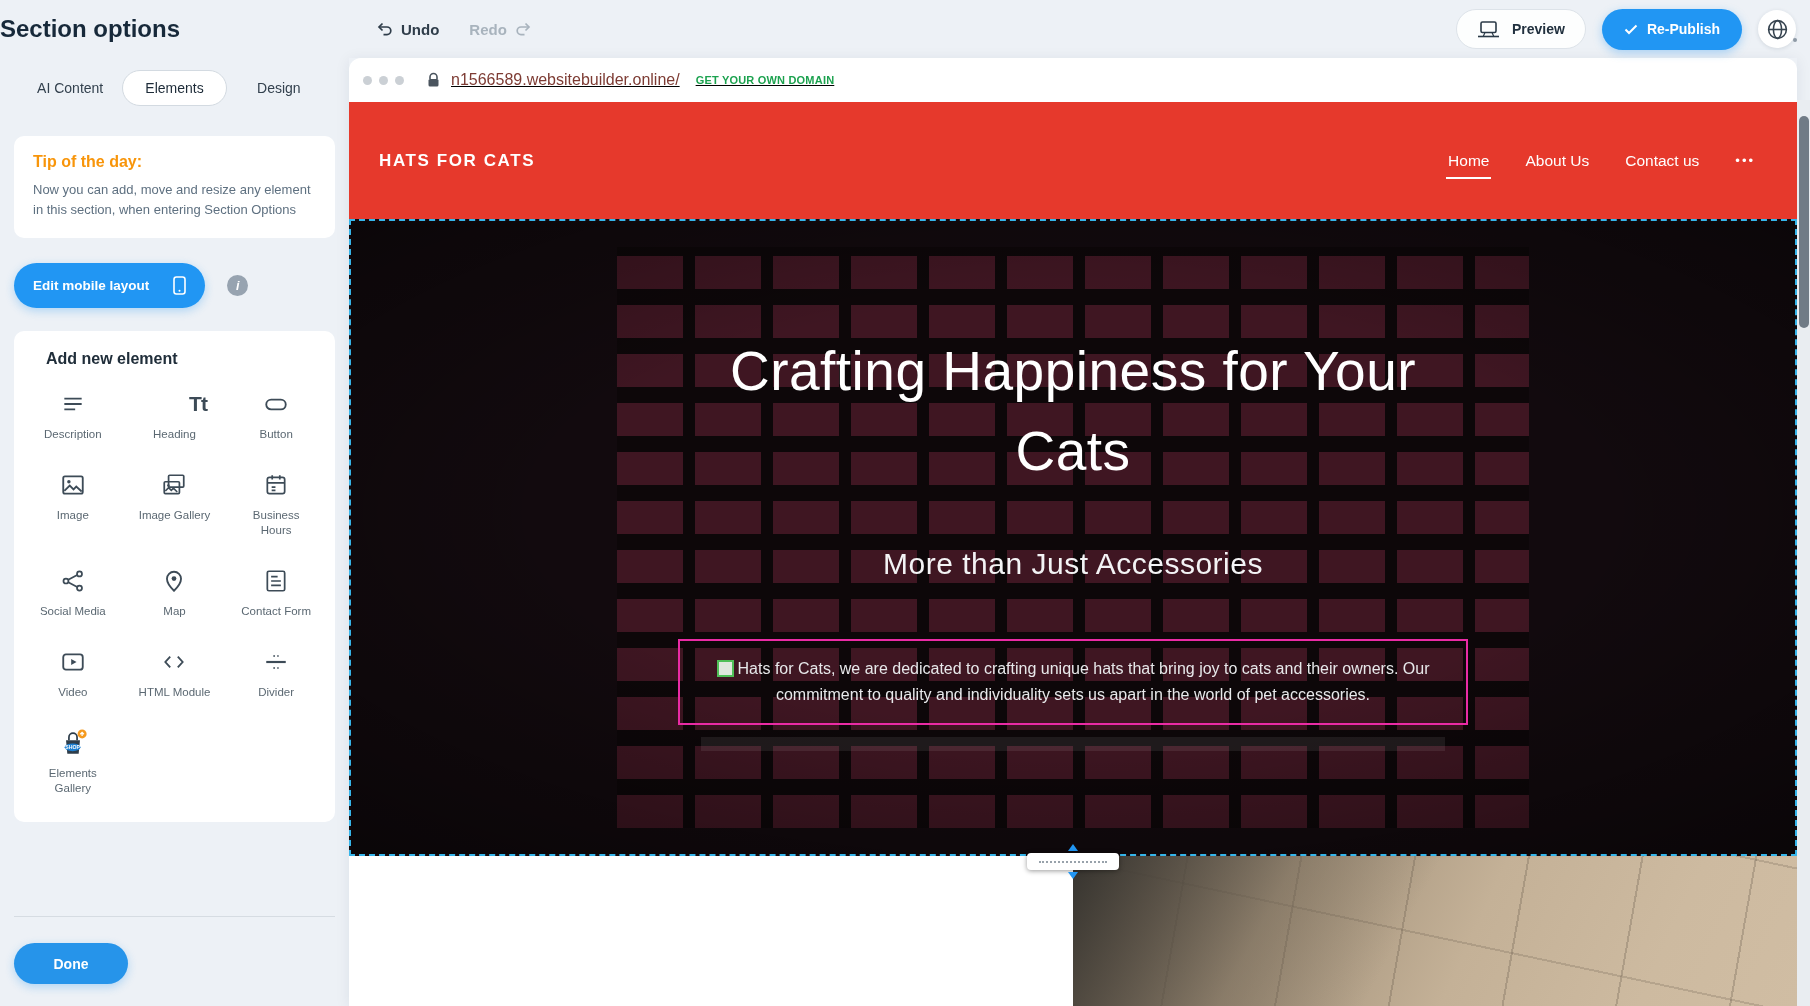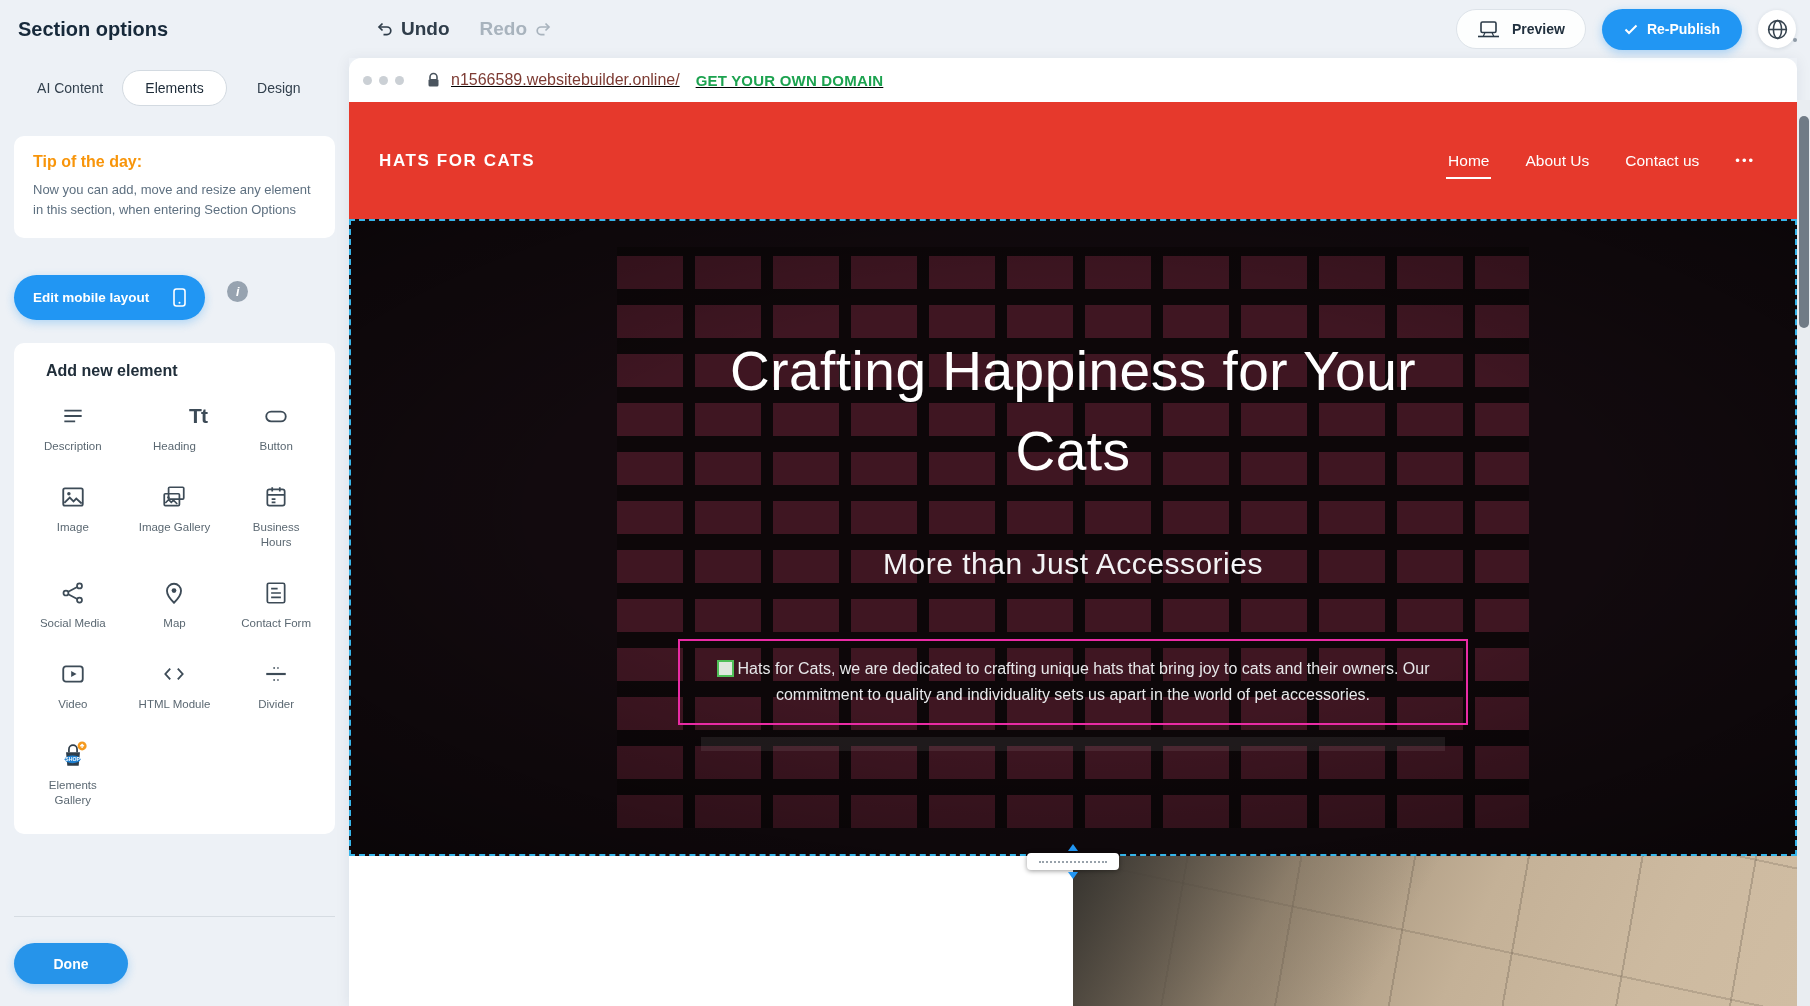--- a/index.html
+++ b/index.html
@@ -3,63 +3,63 @@
 <meta charset="utf-8">
 <style>
   * { margin:0; padding:0; box-sizing:border-box; }
   html,body { width:1810px; height:1006px; }
   body { font-family:"Liberation Sans", sans-serif; }
 
   .app { position:relative; width:1810px; height:1006px; background:#edf1f6; overflow:hidden; }
 
   
   .topbar { position:absolute; top:0; left:0; width:100%; height:58px; display:flex; align-items:center; z-index:20; }
-  .topbar-title { width:349px; padding-left:18px; font-size:20px; font-weight:700; color:#17293a; }
+  .topbar-title { width:349px; font-size:24px; font-weight:700; color:#17293a; }
   .undo-redo { display:flex; align-items:center; gap:30px; margin-left:28px; }
-  .ur-btn { display:flex; align-items:center; gap:8px; font-size:19px; font-weight:700; cursor:pointer;justify-content:space-between; }
+  .ur-btn { display:flex; align-items:center; gap:8px; font-size:15px; font-weight:700; cursor:pointer;justify-content:space-between; }
   .ur-btn.undo { color:#2f3d4a; }
   .ur-btn.redo { color:#a8b3bd; }
   .topbar-right { margin-left:auto; display:flex; align-items:center; gap:16px; padding-right:14px; }
   .preview-btn { height:40px; padding:0 20px; border-radius:20px; background:#fdfefe; border:1px solid #dde3e9; display:flex; align-items:center; gap:12px; font-size:14px; font-weight:700; color:#22313f; cursor:pointer; }
   .republish-btn { height:41px; padding:0 22px; border-radius:21px; background:#2196f3; color:#fff; display:flex; align-items:center; gap:9px; font-size:14px; font-weight:700; box-shadow:0 3px 10px rgba(33,150,243,.35); cursor:pointer; border:none; }
   .globe-btn { width:38px; height:38px; border-radius:50%; background:#fff; display:flex; align-items:center; justify-content:center; box-shadow:0 1px 4px rgba(20,40,60,.12); cursor:pointer; position:relative; }
   .globe-btn .globe-dot { position:absolute; right:-1px; bottom:6px; width:4px; height:4px; border-radius:50%; background:#8d99a5; }
 
   
   .sidebar { position:absolute; top:58px; left:0; width:349px; bottom:0; padding:10px 14px 0; }
   .tabs { display:flex; align-items:center; margin:2px 4px 30px; }
   .tab { flex:1; text-align:center; height:36px; line-height:34px; font-size:14px; color:#33414e; border-radius:18px; cursor:pointer; border:1px solid transparent; }
   .tab.active { background:#fff; border-color:#d3dae1; color:#1d2b38; font-weight:500; }
   .card { background:#fff; border-radius:10px; }
   .tip-card { padding:17px 19px 19px; }
   .tip-title { color:#f8950a; font-size:16px; font-weight:700; margin-bottom:9px; }
   .tip-body { font-size:13px; color:#5e7080; line-height:1.5; }
   .edit-row { display:flex; align-items:center; gap:22px; margin:25px 0 23px; }
-  .edit-mobile-btn { height:45px; padding:0 19px; border-radius:23px; background:#2196f3; color:#fff; font-size:13.5px; font-weight:700; display:flex; align-items:center; gap:24px; box-shadow:0 3px 10px rgba(33,150,243,.3); cursor:pointer; border:none;margin-top:12px; }
+  .edit-mobile-btn { height:45px; padding:0 19px; border-radius:23px; background:#2196f3; color:#fff; font-size:13.5px; font-weight:700; display:flex; align-items:center; gap:24px; box-shadow:0 3px 10px rgba(33,150,243,.3); cursor:pointer; border:none; }
   .info-icon { width:21px; height:21px; border-radius:50%; background:#97a3b0; color:#fff; font-size:12.5px; font-weight:700; font-style:italic; display:flex; align-items:center; justify-content:center; cursor:pointer; }
   .info-icon::after { content:"i"; }
   .add-card { padding:19px 8px 26px; }
   .add-title { font-size:16px; font-weight:700; color:#202e3a; margin:0 0 20px 24px; }
   .el-grid { display:grid; grid-template-columns:repeat(3,1fr); row-gap:27px; }
   .el-cell { display:flex; flex-direction:column; align-items:center; text-align:center; cursor:pointer; }
   .el-icon { height:32px; display:flex; align-items:center; justify-content:center; margin-bottom:7px; position:relative; }
   .el-label { font-size:11.5px; color:#5b6872; line-height:1.3; max-width:74px; }
   .tt-glyph { font-size:21px; font-weight:700; color:#3d4b57; letter-spacing:-1px;margin-left:47px; }
   .sidebar-bottom { position:absolute; left:14px; right:14px; bottom:0; padding-bottom:22px; }
   .sidebar-divider { border-top:1px solid #d6dce2; margin-bottom:26px; }
   .done-btn { width:114px; height:41px; border-radius:21px; background:#2694ea; color:#fff; font-size:14px; font-weight:700; display:flex; align-items:center; justify-content:center; box-shadow:0 3px 10px rgba(33,150,243,.3); cursor:pointer; border:none; }
 
   
   .canvas { position:absolute; left:349px; top:58px; width:1448px; bottom:0; display:flex; flex-direction:column; box-shadow:0 2px 14px rgba(20,40,60,.08); z-index:5; }
   .browser-bar { height:44px; background:#fff; border-radius:12px 12px 0 0; display:flex; align-items:center; padding:0 14px; flex:0 0 auto;text-decoration:underline; }
   .win-dots { display:flex; align-items:center; }
   .win-dots i { width:9px; height:9px; border-radius:50%; background:#cbd0d5; display:inline-block; margin-right:7px; }
   .lock-wrap { margin-left:16px; display:flex; align-items:center; }
   .url-text { margin-left:11px; font-size:16px; color:#7d3b33; cursor:pointer; }
-  .domain-link { margin-left:16px; font-size:15px; font-weight:700; color:#1ca24f; letter-spacing:.2px; cursor:pointer; }
+  .domain-link { margin-left:16px; font-size:11px; font-weight:700; color:#1ca24f; letter-spacing:.2px; cursor:pointer; }
 
   .site-header { height:117px; background:#e6392c; display:flex; align-items:center; flex:0 0 auto; }
   .logo { margin-left:30px; color:#fff; font-size:17px; font-weight:700; letter-spacing:1.6px; }
   .site-nav { margin-left:auto; margin-right:42px; display:flex; align-items:center; gap:36px; color:#fff; font-size:15.5px; }
   .nav-item { cursor:pointer; position:relative; }
   .nav-item.active::after { content:""; position:absolute; left:-2px; right:-2px; bottom:-9px; height:2px; background:#fff; }
   .nav-more { font-size:13px; letter-spacing:2px; cursor:pointer; }
 
   .hero { position:relative; flex:0 0 637px; background:#120a0e; border:2px dashed #36b5ea; overflow:visible; }
   .tiles { position:absolute; left:50%; transform:translateX(-50%); width:912px; top:26px; bottom:26px;

